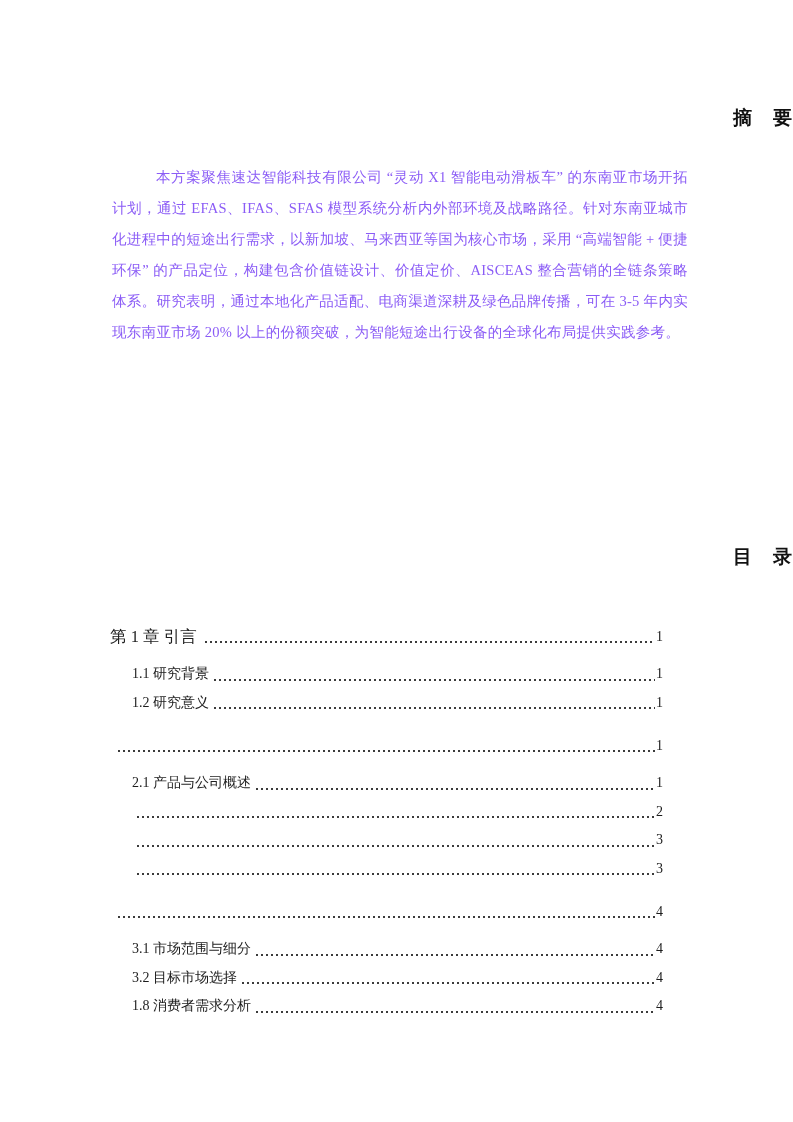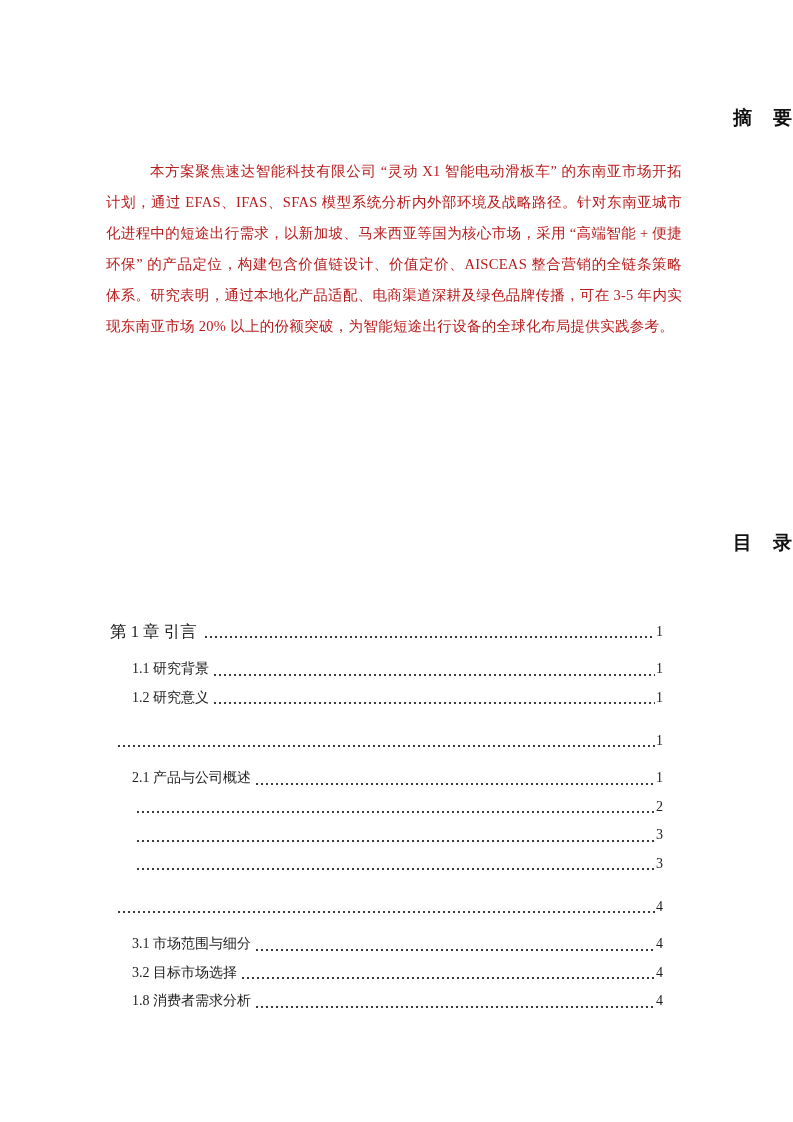--- a/index.html
+++ b/index.html
@@ -22,52 +22,52 @@
     right: 0;
     margin: 0;
     text-align: right;
     font-size: 19px;
     line-height: 30px;
     font-weight: bold;
     letter-spacing: 1px;
     color: #111111;
   }
   .abstract-title { top: 103px; }
-  .toc-title { top: 528px; }
+  .toc-title { top: 542px; }
   .abstract-para {
     position: absolute;
     top: 156px;
     left: 106px;
     width: 576px;
-    margin: 0;
+    margin: 6px;
     font-size: 14.5px;
     line-height: 31px;
     letter-spacing: 0.3px;
     text-align: justify;
     text-indent: 44px;
-    color: #b91c1c;
+    color: #8b5cf6;
   }
   .toc {
     position: absolute;
     top: 614px;
     left: 110px;
     width: 553px;
   }
   .toc-row {
     display: flex;
     align-items: flex-end;
     white-space: nowrap;
   }
   .toc-row.l1 {
     font-size: 16.5px;
     line-height: 30px;
     margin-top: 14px;
     margin-bottom: 8px;
   }
-  .toc-row.l1:first-child { margin-top: 3px; }
+  .toc-row.l1:first-child { margin-top: 8px; }
   .toc-row.l2 {
     font-size: 14px;
     line-height: 28.5px;
     padding-left: 22px;
   }
   .toc-label { flex: 0 0 auto; }
   .leader {
     flex: 1 1 auto;
     height: 2px;
     align-self: flex-end;

